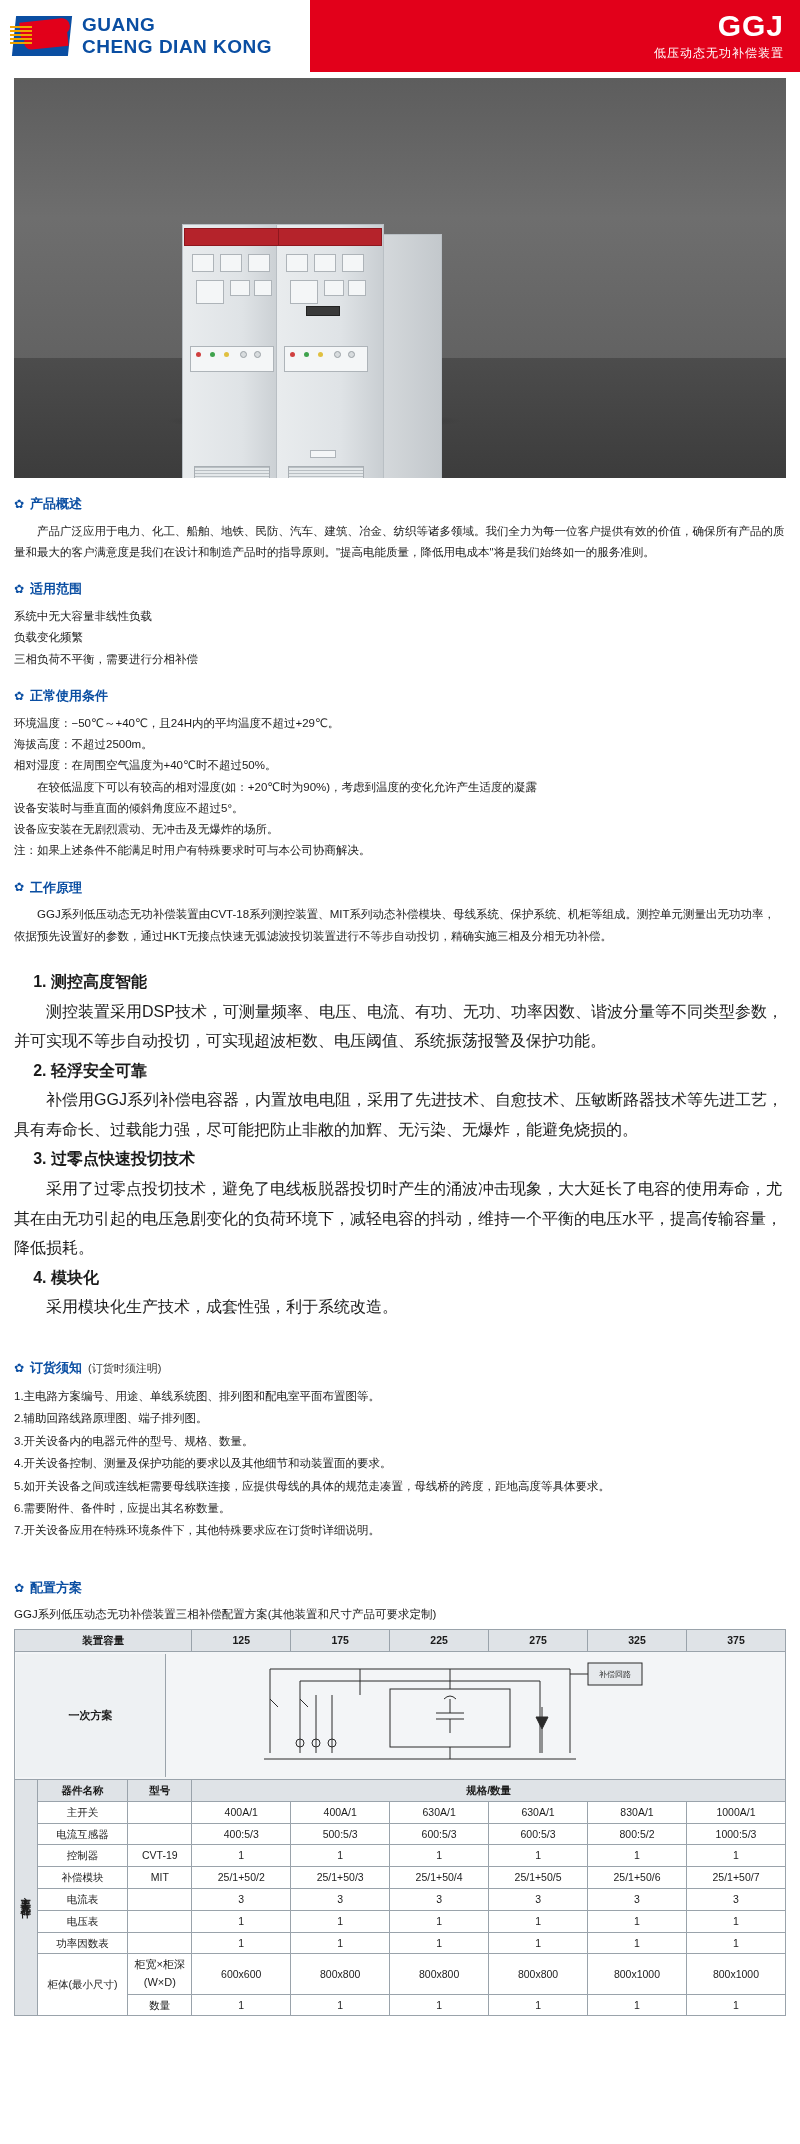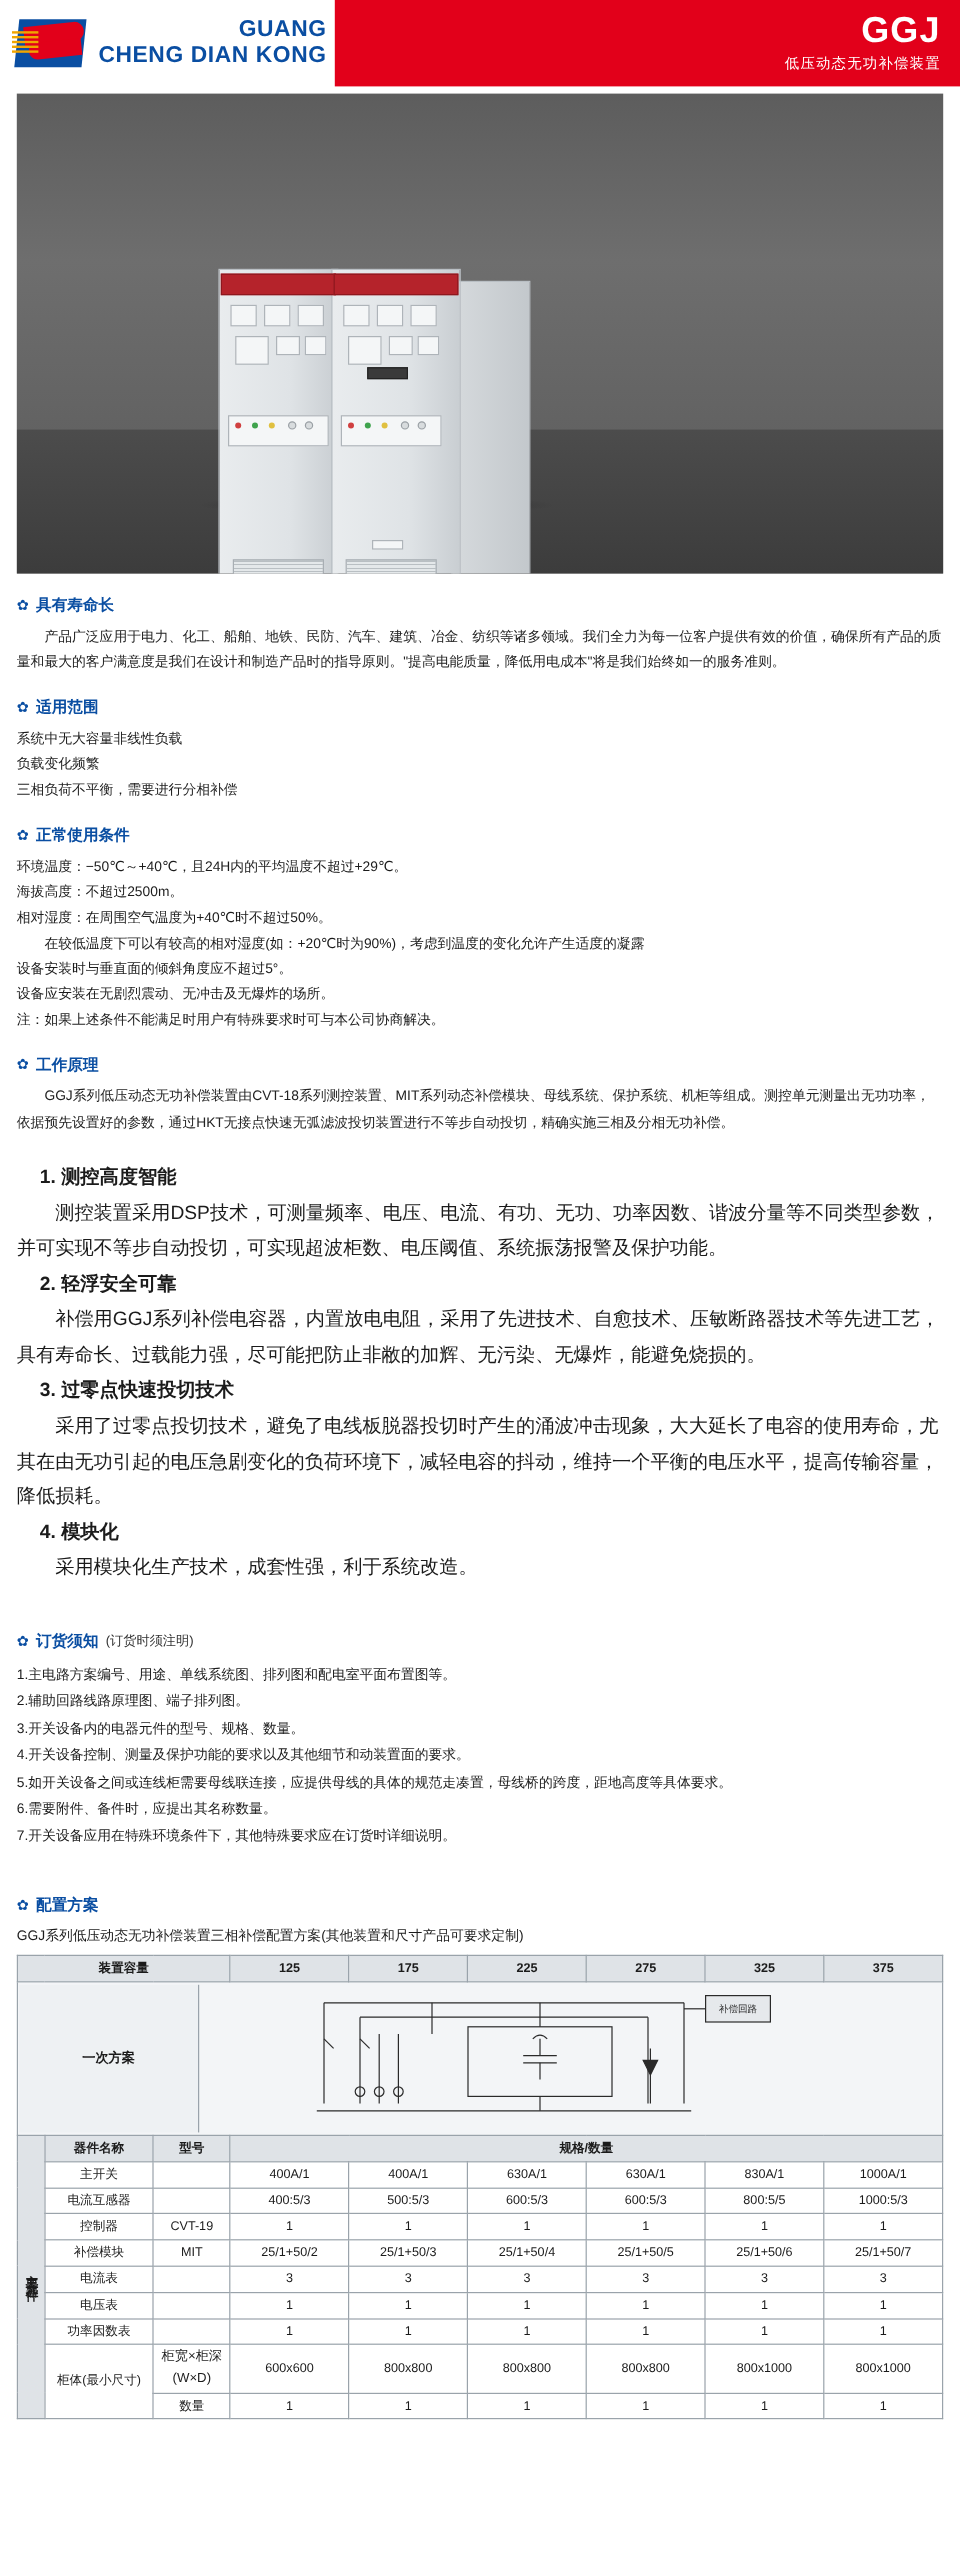--- a/index.html
+++ b/index.html
@@ -16,25 +16,24 @@
 
   
   .header {
     height: 72px;
     background: #ffffff;
     display: flex;
     align-items: stretch;
     position: relative;
   }
   .logo-zone {
-    width: 279px;
+    width: 310px;
     display: flex;
     align-items: center;
     padding-left: 10px;
-    text-align: right;
   }
   .logo-mark {
     width: 66px; height: 48px;
     position: relative;
     margin-right: 6px;
     flex: 0 0 auto;
   }
   .logo-mark .sq {
     position:absolute; left:4px; top:4px; width:56px; height:40px;
     background:#0a4ea2;
@@ -248,21 +247,21 @@
     <div class="led" style="left:304px;top:274px;background:#e0c040;"></div>
     <div class="knob" style="left:320px;top:273px;"></div>
     <div class="knob" style="left:334px;top:273px;"></div>
     <div class="vent" style="left:274px;top:388px;width:76px;height:18px;"></div>
     <div class="panel-sm" style="left:296px;top:372px;width:26px;height:8px;"></div>
   </div>
 
   <div class="section">
     <div class="sec-head">
       <span class="flower">✿</span>
-      <span>具有寿命长</span>
+      <span>产品概述</span>
     </div>
     <div class="body-text indent">产品广泛应用于电力、化工、船舶、地铁、民防、汽车、建筑、冶金、纺织等诸多领域。我们全力为每一位客户提供有效的价值，确保所有产品的质量和最大的客户满意度是我们在设计和制造产品时的指导原则。"提高电能质量，降低用电成本"将是我们始终如一的服务准则。</div>
   </div>
 
   <div class="section">
     <div class="sec-head">
       <span class="flower">✿</span>
       <span>适用范围</span>
     </div>
     <div class="list-line">系统中无大容量非线性负载</div>
@@ -434,21 +433,21 @@
           <td>1000A/1</td>
         </tr>
 
         <tr>
           <td>电流互感器</td>
           <td></td>
           <td>400:5/3</td>
           <td>500:5/3</td>
           <td>600:5/3</td>
           <td>600:5/3</td>
-          <td>800:5/5</td>
+          <td>800:5/2</td>
           <td>1000:5/3</td>
         </tr>
 
         <tr>
           <td>控制器</td>
           <td>CVT-19</td>
           <td>1</td>
           <td>1</td>
           <td>1</td>
           <td>1</td>

